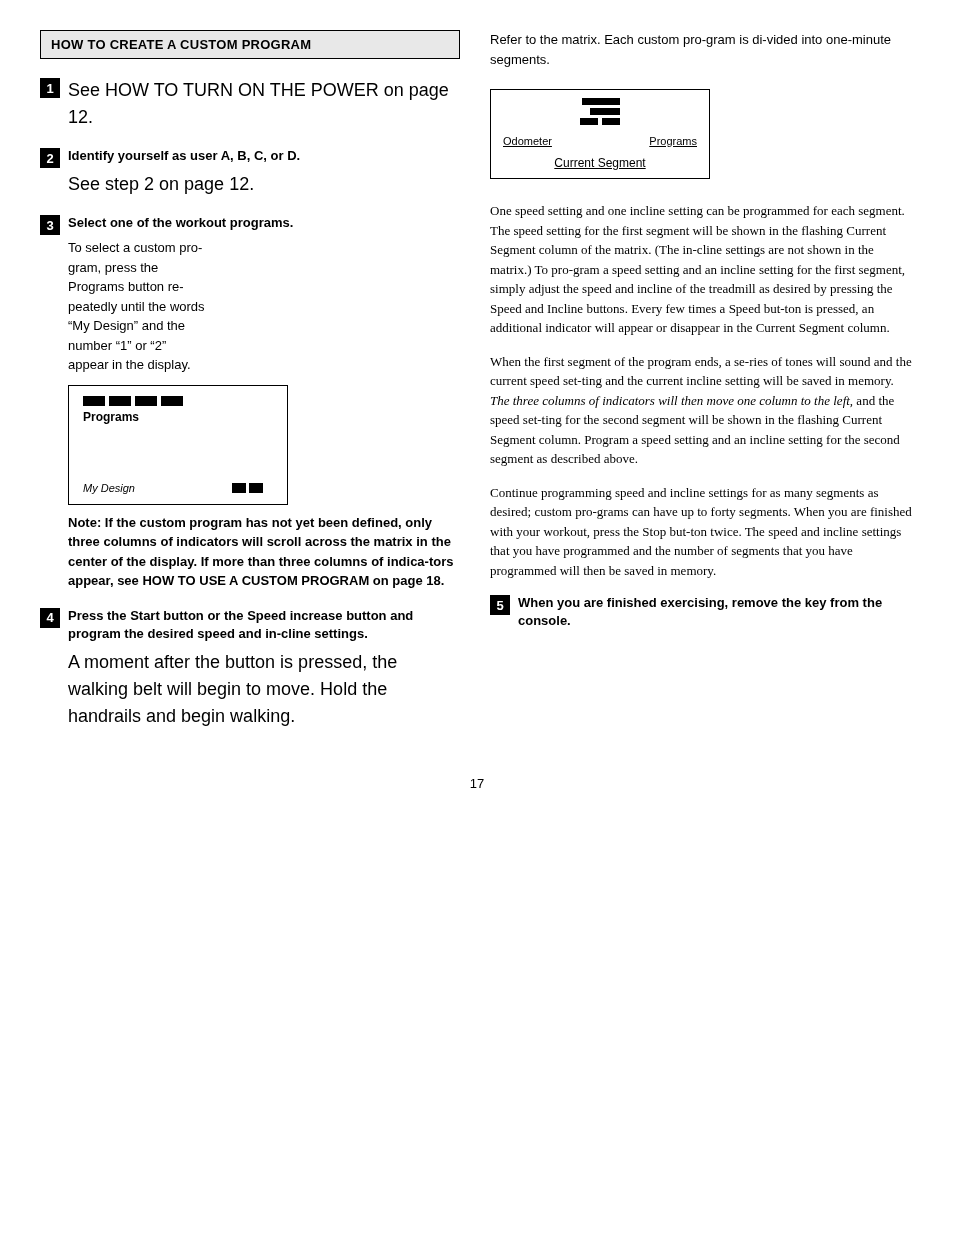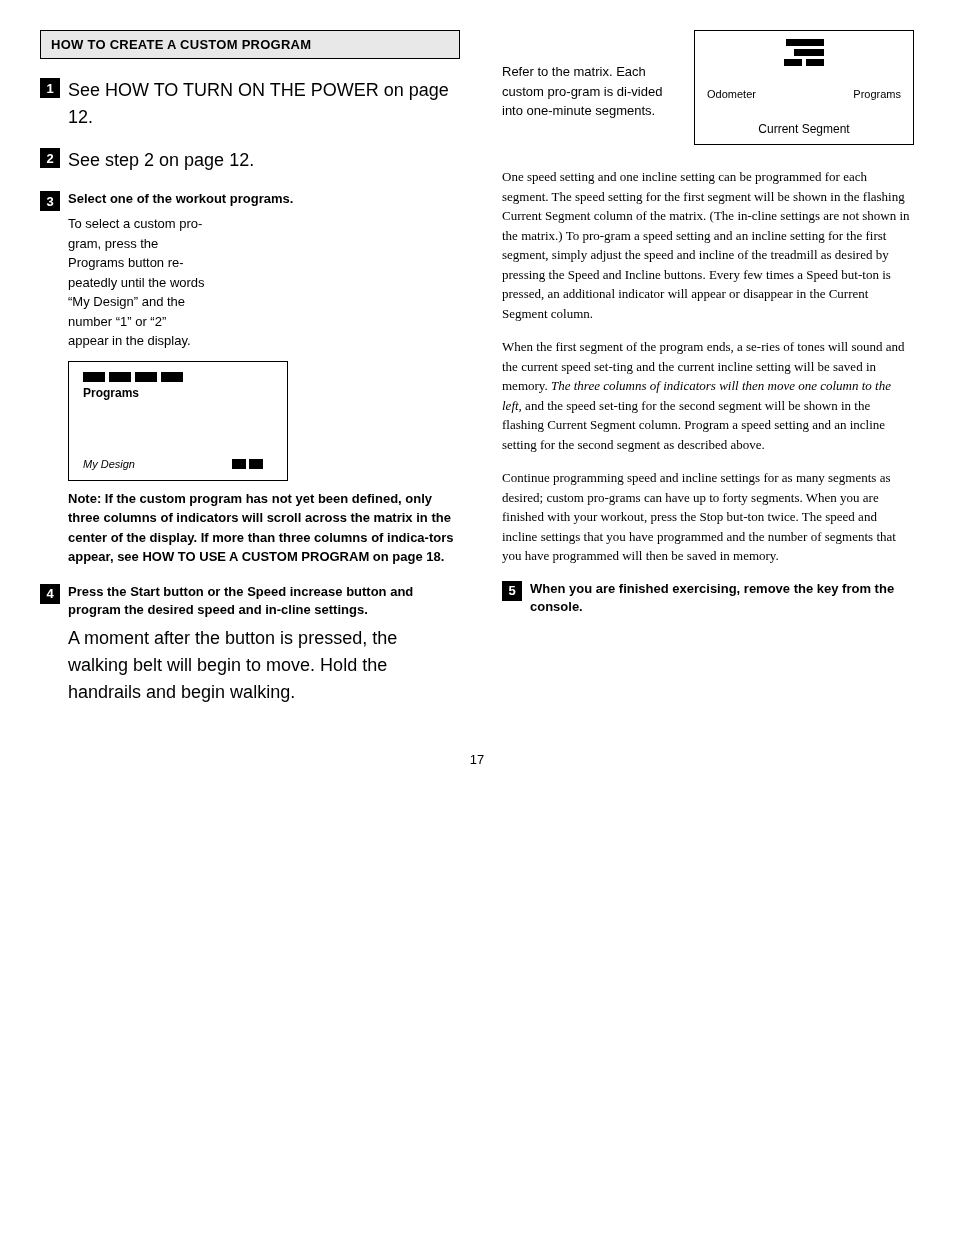--- a/index.html
+++ b/index.html
@@ -14,21 +14,21 @@
     }
 
     .page-container {
       display: flex;
       flex-direction: column;
       height: 100%;
     }
 
     .columns {
       display: flex;
-      gap: 42px;
+      gap: 30px;
       flex: 1;
     }
 
     .left-col {
       flex: 0 0 420px;
       max-width: 420px;
     }
 
     .right-col {
       flex: 1;
@@ -155,27 +155,28 @@
     .prog-dot {
       width: 14px;
       height: 10px;
       background: #000;
     }
 
     
     .display-box {
       border: 1.5px solid #000;
       width: 220px;
-      height: 115px;
+      height: 90px;
       padding: 8px 12px;
       margin-left: auto;
       margin-bottom: 8px;
       display: flex;
       flex-direction: column;
       justify-content: space-between;
+      text-decoration: underline;
     }
 
     .display-indicators {
       display: flex;
       gap: 4px;
       align-items: center;
       justify-content: center;
     }
 
     .display-labels {
@@ -187,21 +188,22 @@
     .display-segment {
       font-size: 12px;
       text-align: center;
       font-weight: normal;
     }
 
     .right-intro {
       display: flex;
       gap: 20px;
       margin-bottom: 14px;
-      align-items: center;
+      align-items: flex-start;
+      flex-direction: column;
     }
 
     .right-intro-text {
       font-size: 13px;
       line-height: 1.5;
       flex: 1;
     }
 
     .right-display-area {
       flex-shrink: 0;
@@ -245,20 +247,21 @@
       <div class="step">
         <div class="step-number">1</div>
         <div class="step-content">
           <div class="step-body">See HOW TO TURN ON THE POWER on page 12.</div>
         </div>
       </div>
 
       <div class="step">
         <div class="step-number">2</div>
         <div class="step-content">
+          <div class="step-title">Identify yourself as user A, B, C, or D.</div>
           <div class="step-body">See step 2 on page 12.</div>
         </div>
       </div>
 
       <div class="step">
         <div class="step-number">3</div>
         <div class="step-content">
           <div class="step-title">Select one of the workout programs.</div>
 
           <div class="program-image-row">

